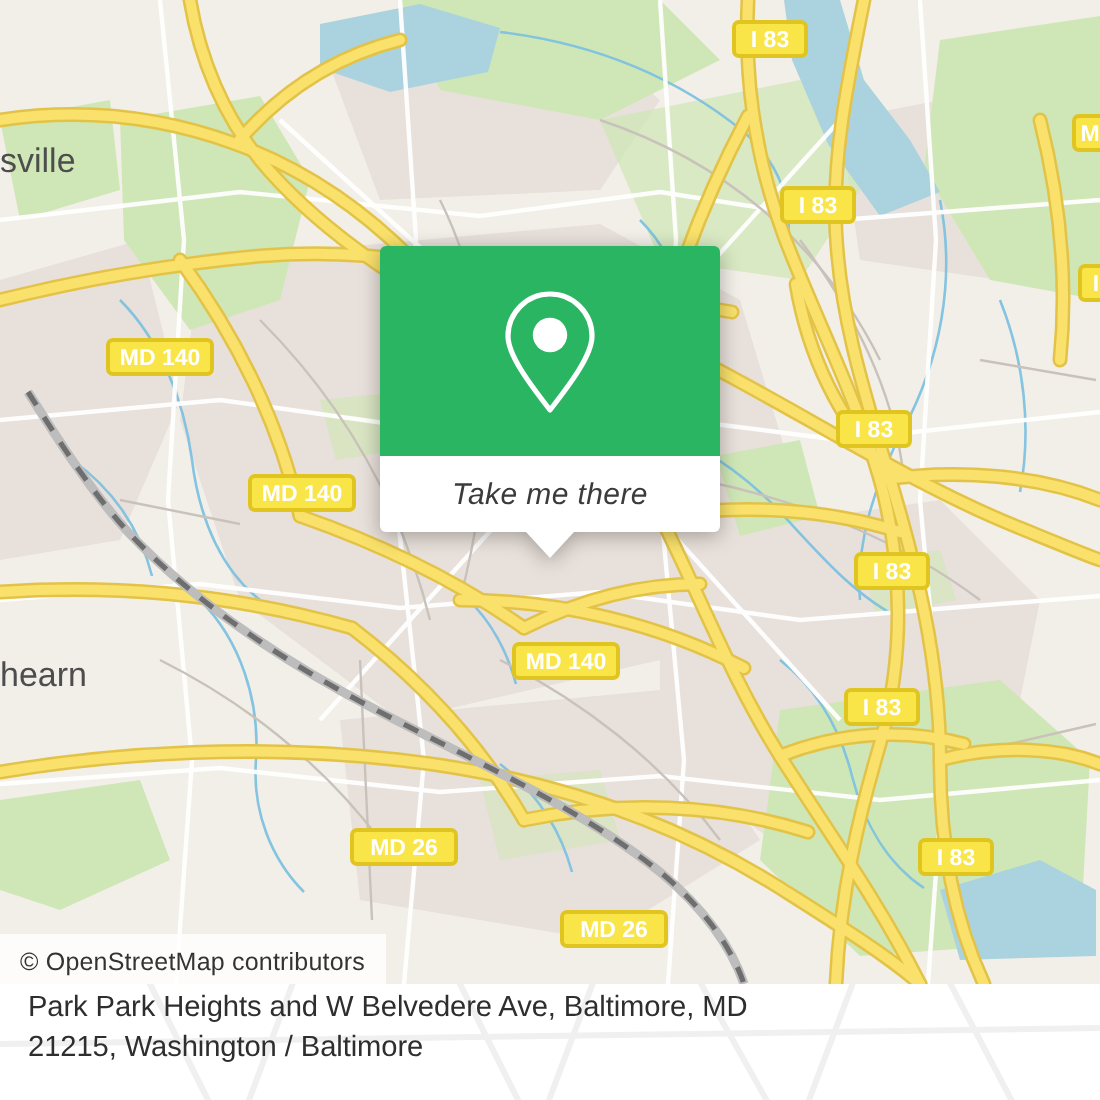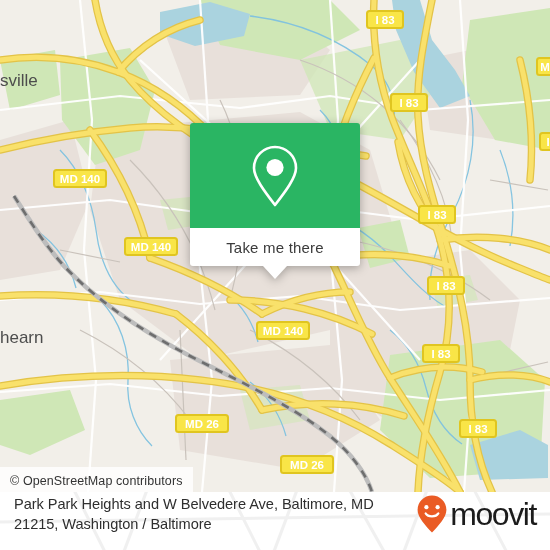--- a/index.html
+++ b/index.html
@@ -74,20 +74,21 @@
     height: 38px;
     background: #ffffff;
     border-radius: 0 0 3px 3px;
     display: flex;
     align-items: center;
     justify-content: center;
     font-size: 15px;
     color: #3b3b3b;
     letter-spacing: 0.2px;
     cursor: pointer;
+    font-style: italic;
   }
   #popup-tail {
     position: absolute;
     left: 50%;
     top: 143px;
     margin-left: -12px;
     width: 0; height: 0;
     border-left: 12px solid transparent;
     border-right: 12px solid transparent;
     border-top: 13px solid #ffffff;
@@ -370,25 +371,16 @@
         <path d="M300 -10 L270 70"></path>
         <path d="M345 -10 L390 70"></path>
         <path d="M430 -10 L400 70"></path>
         <path d="M470 -10 L512 70"></path>
         <path d="M0 30 L550 22"></path>
       </g>
     </svg>
 
     <div id="footer-inner">
       <div id="footer-title">Park Park Heights and W Belvedere Ave, Baltimore, MD 21215, Washington / Baltimore</div>
-      <div id="brand">
-        <svg width="32" height="40" viewBox="0 0 32 40">
-          <path d="M16 1.5 C8.0 1.5 1.6 7.9 1.6 15.9 C1.6 23.3 9.6 31.6 16 38.5 C22.4 31.6 30.4 23.3 30.4 15.9 C30.4 7.9 24.0 1.5 16 1.5 Z" fill="#ea5b24"></path>
-          <circle cx="10.4" cy="13.2" r="2.1" fill="#ffffff"></circle>
-          <circle cx="21.6" cy="13.2" r="2.1" fill="#ffffff"></circle>
-          <path d="M9.6 19.4 C12.0 23.4 20.0 23.4 22.4 19.4" stroke="#ffffff" stroke-width="2.1" fill="none" stroke-linecap="round"></path>
-        </svg>
-        <span id="brand-word">moovit</span>
-      </div>
     </div>
   </div>
 
 </div>
 
 </body></html>

